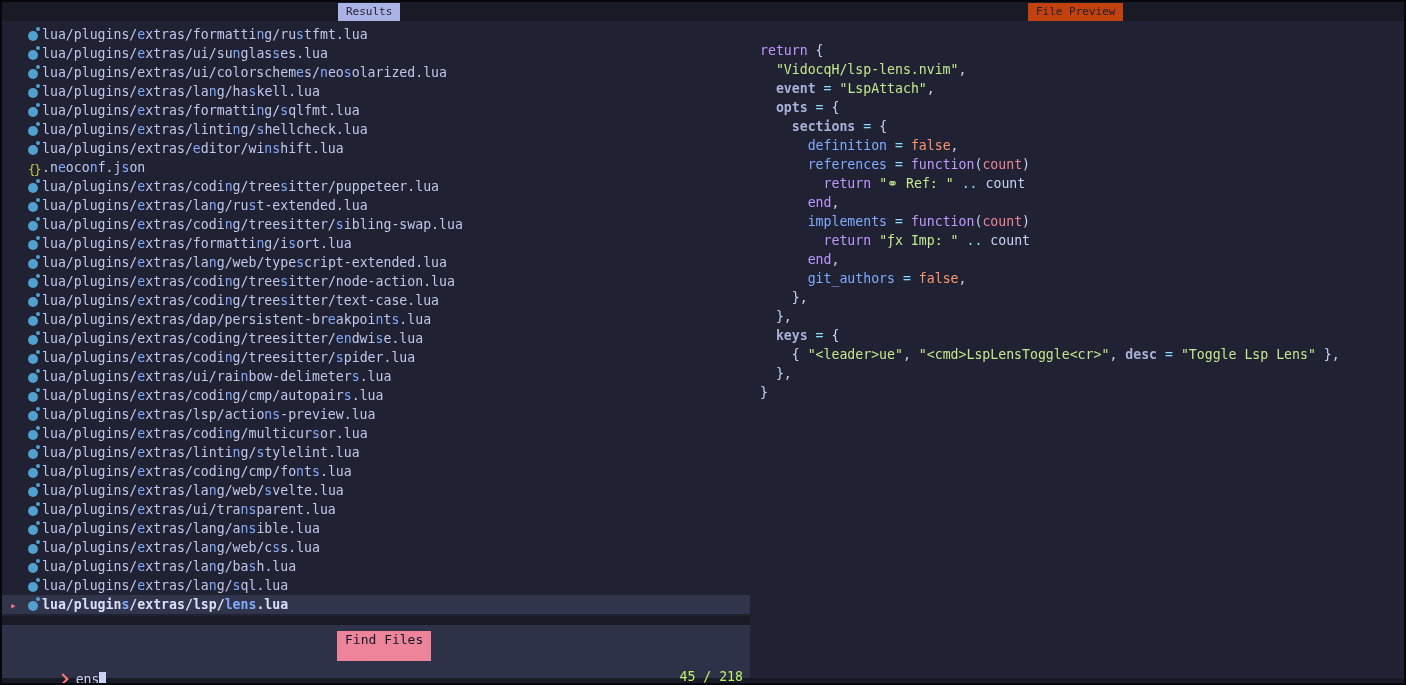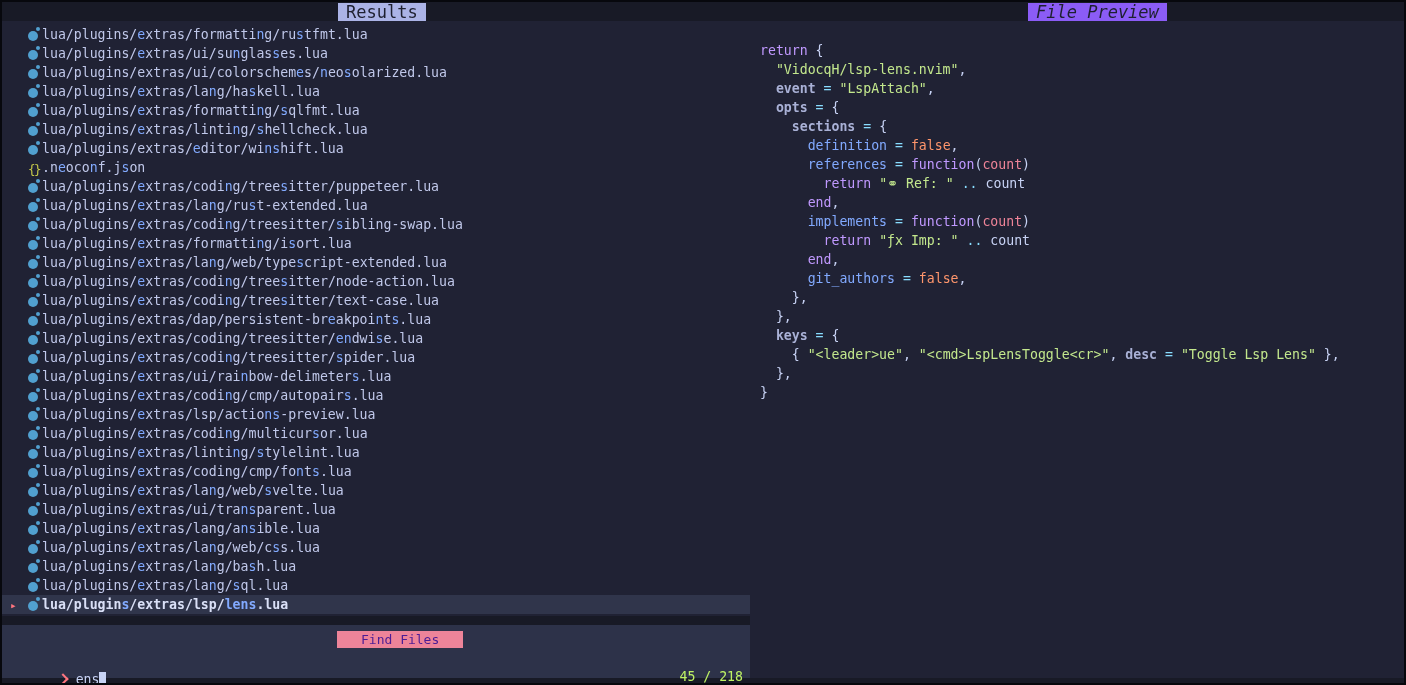--- a/index.html
+++ b/index.html
@@ -8,25 +8,25 @@
     background:#181a26;border:2px solid #07080d;overflow:hidden;
     font-family:"DejaVu Sans Mono", monospace;font-size:13.2px;line-height:19px;
     color:#c0c8ea;
   }
   .win{position:absolute;background:#202234;}
   .results-win{left:0;top:19px;width:748px;height:595px;}
   .preview-win{left:748px;top:19px;width:654px;height:657px;}
   .prompt-win{left:0;top:623px;width:748px;height:53px;background:#2d3249;}
   .badge{
     position:absolute;height:18px;line-height:18px;padding:0 8px;
-    color:#1e2030;font-size:17px;z-index:5;
+    color:#1e2030;font-size:11px;z-index:5;
   }
   .badge-results{left:336px;top:1px;background:#abb3e6;}
-  .badge-preview{left:1026px;top:1px;background:#8b5cf6;font-style:italic;}
-  .badge-prompt{left:335px;top:6px;background:#ed8499;position:absolute;height:17px;line-height:17px;padding:0 24px;color:#4c1d95;font-size:13px;}
+  .badge-preview{left:1026px;top:1px;background:#c2410c;}
+  .badge-prompt{left:335px;top:6px;background:#ed8499;position:absolute;height:30px;line-height:17px;padding:0 8px;color:#0f172a;font-size:13px;}
   .rows{position:absolute;left:0;top:4px;width:100%;}
   .row{height:19px;white-space:pre;padding-left:8px;}
   .row.sel{background:#30354b;color:#dae0f7;font-weight:bold;}
   .caret{display:inline-block;width:18px;color:#ff757f;font-size:11px;}
   .fico{display:inline-block;width:11px;margin-right:3px;position:relative;height:13px;vertical-align:-2px;}
   .fico.lua::before{content:"";position:absolute;left:0;bottom:0;width:10px;height:10px;border-radius:50%;background:#51a0cf;}
   .fico.lua::after{content:"";position:absolute;right:-1px;top:-1px;width:4px;height:4px;border-radius:50%;background:#51a0cf;}
   .fico.json{color:#c6c94a;font-size:12.5px;letter-spacing:-1.5px;}
   .m{color:#82aaff;}
   .code{position:absolute;left:10px;top:20px;white-space:pre;}

